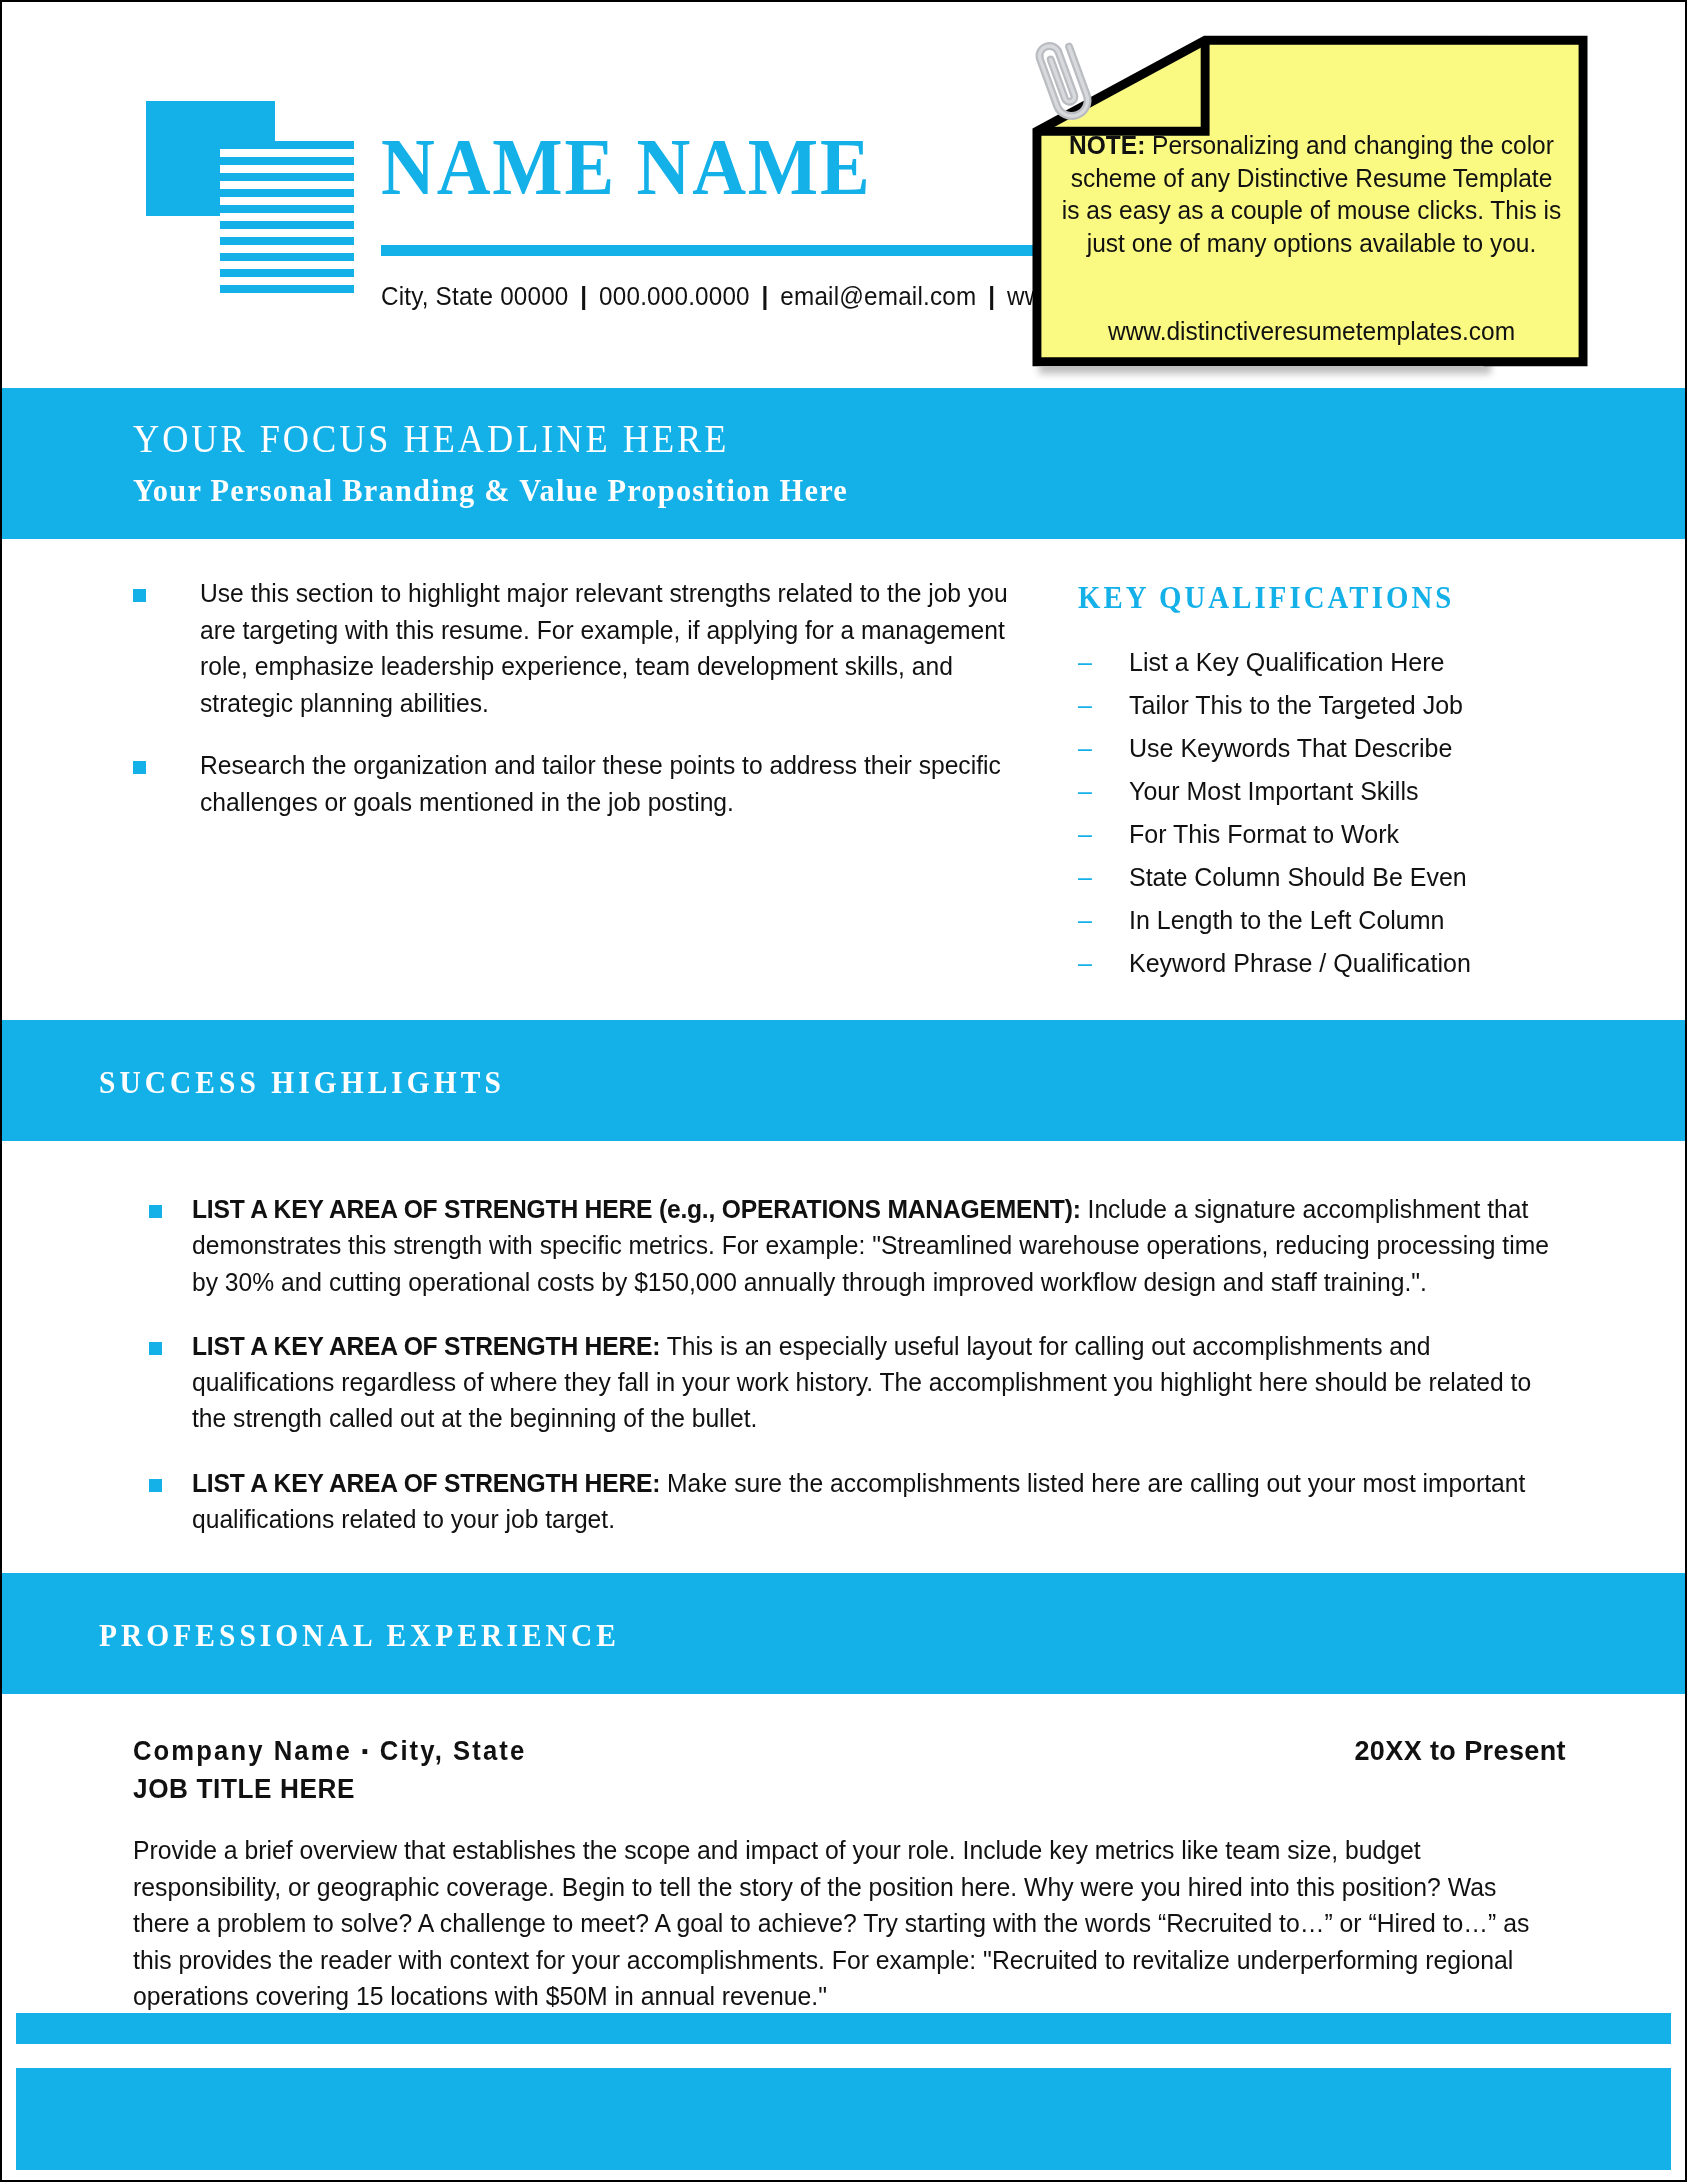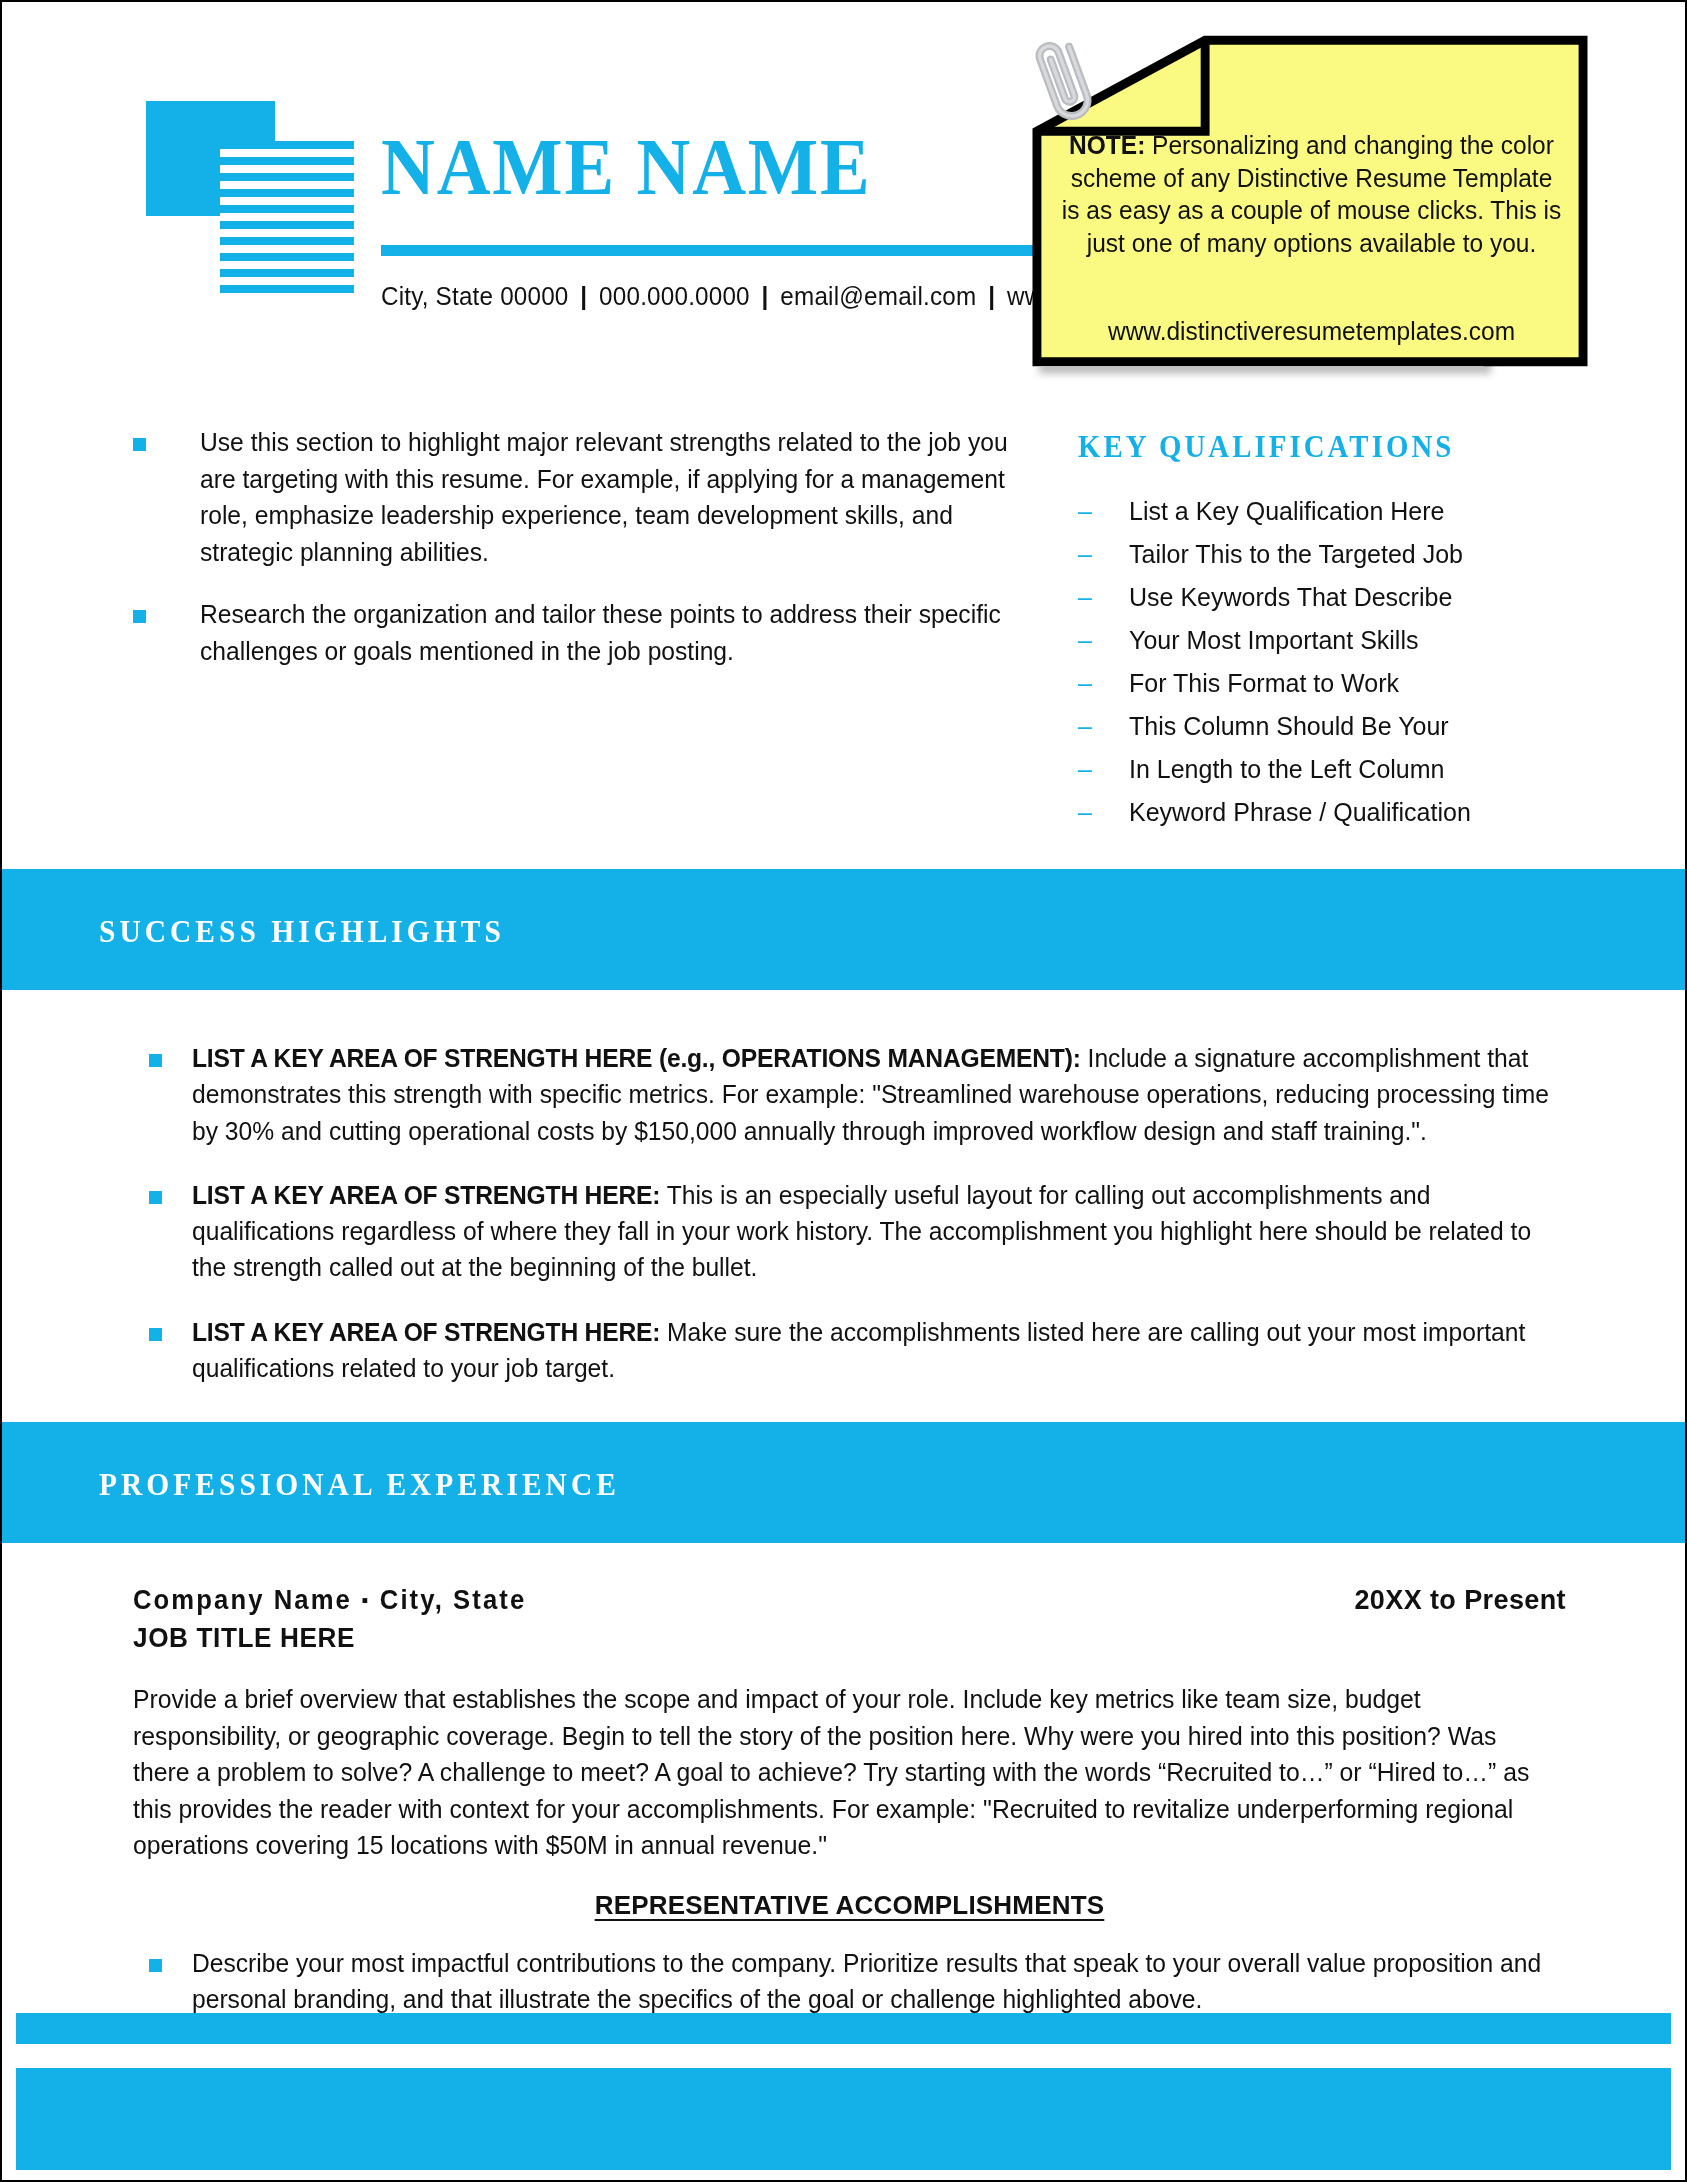--- a/index.html
+++ b/index.html
@@ -178,20 +178,24 @@
       <div class="note-url">www.distinctiveresumetemplates.com</div>
       <svg class="clip" viewBox="0 0 74 96">
         <g transform="rotate(-20 37 48)">
           <path d="M50 14 v52 a16 16 0 0 1 -32 0 v-50 a10 10 0 0 1 20 0 v46 a5 5 0 0 1 -10 0 v-42" fill="none" stroke="#b9bcc0" stroke-width="8" stroke-linecap="round" stroke-linejoin="round"></path>
           <path d="M50 14 v52 a16 16 0 0 1 -32 0 v-50 a10 10 0 0 1 20 0 v46 a5 5 0 0 1 -10 0 v-42" fill="none" stroke="#d7d9dc" stroke-width="3.5" stroke-linecap="round" stroke-linejoin="round"></path>
         </g>
       </svg>
     </div>
   </div>
 
+  <div class="band band-head">
+    <div class="focus-line1">YOUR FOCUS HEADLINE HERE</div>
+    <div class="focus-line2">Your Personal Branding &amp; Value Proposition Here</div>
+  </div>
 
   <div class="summary">
     <div class="sum-left">
       <div class="bul">
         <span class="sq"></span>
         <span class="btxt">Use this section to highlight major relevant strengths related to the job you are targeting with this resume. For example, if applying for a management role, emphasize leadership experience, team development skills, and strategic planning abilities.</span>
       </div>
       <div class="bul">
         <span class="sq"></span>
         <span class="btxt">Research the organization and tailor these points to address their specific challenges or goals mentioned in the job posting.</span>
@@ -215,21 +219,21 @@
       <div class="kq-item">
         <span class="kq-dash">–</span>
         <span>Your Most Important Skills</span>
       </div>
       <div class="kq-item">
         <span class="kq-dash">–</span>
         <span>For This Format to Work</span>
       </div>
       <div class="kq-item">
         <span class="kq-dash">–</span>
-        <span>This Column Should Be Your</span>
+        <span>State Column Should Be Even</span>
       </div>
       <div class="kq-item">
         <span class="kq-dash">–</span>
         <span>In Length to the Left Column</span>
       </div>
       <div class="kq-item">
         <span class="kq-dash">–</span>
         <span>Keyword Phrase / Qualification</span>
       </div>
     </div>

